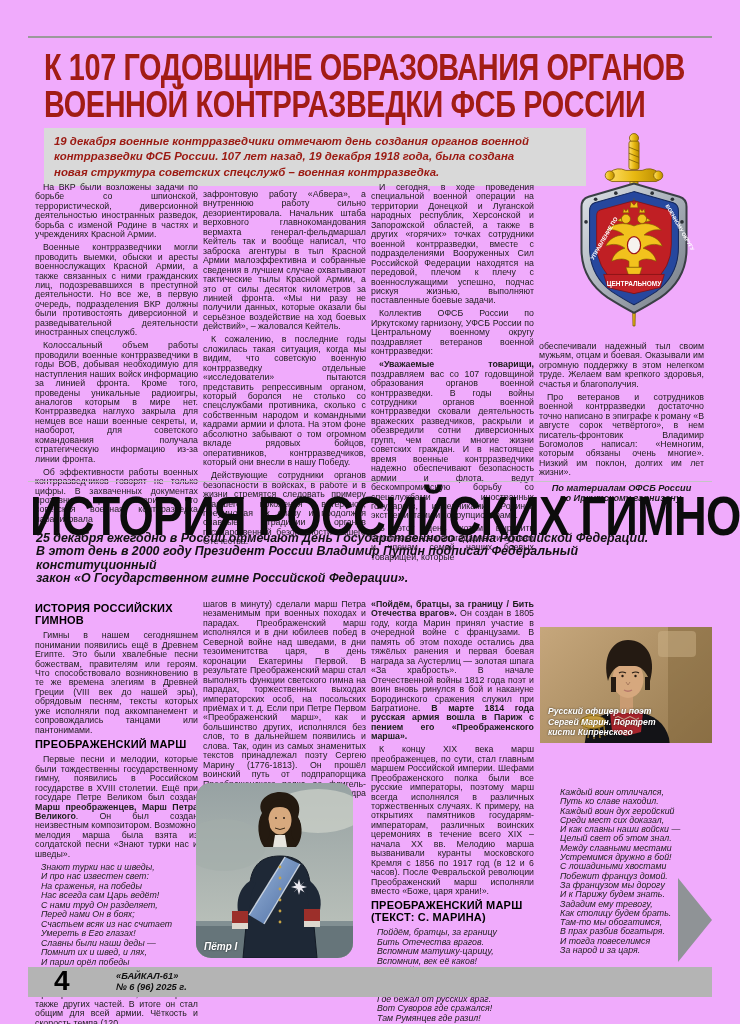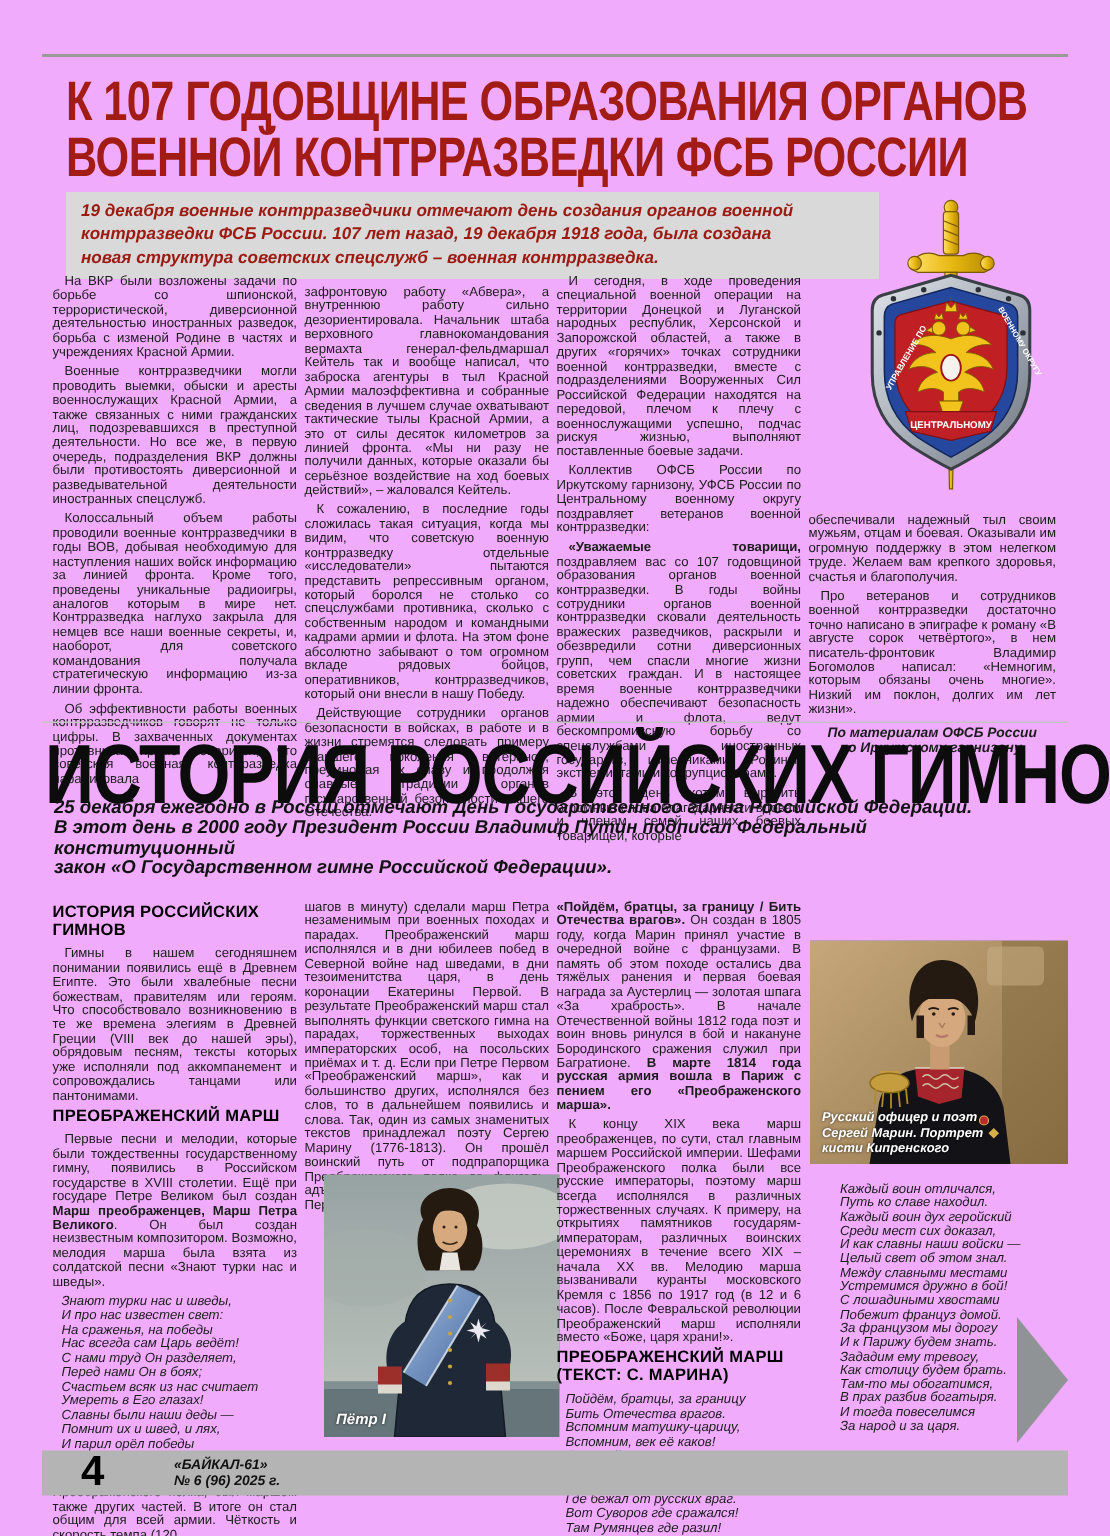--- a/index.html
+++ b/index.html
@@ -185,21 +185,21 @@
 Помнит их и швед, и лях,
 И парил орёл победы
 На Полтавских на полях!</p>
     <p>«Петровский марш», кроме Преображенского полка, был маршем также других частей. В итоге он стал общим для всей армии. Чёткость и скорость темпа (120</p>
   </div>
 
   <div class="col" style="left:203px;top:600px;">
     <p style="text-indent:0;">шагов в минуту) сделали марш Петра незаменимым при военных походах и парадах. Преображенский марш исполнялся и в дни юбилеев побед в Северной войне над шведами, в дни тезоименитства царя, в день коронации Екатерины Первой. В результате Преображенский марш стал выполнять функции светского гимна на парадах, торжественных выходах императорских особ, на посольских приёмах и т. д. Если при Петре Первом «Преображенский марш», как и большинство других, исполнялся без слов, то в дальнейшем появились и слова. Так, один из самых знаменитых текстов принадлежал поэту Сергею Марину (1776-1813). Он прошёл воинский путь от подпрапорщика Преображенского полка до флигель-адъютанта государя Александра Первого. Марш со словами</p>
   </div>
 
-  <div class="photo" style="left:216px;top:783px;width:157px;height:175px;">
+  <div class="photo" style="left:196px;top:783px;width:157px;height:175px;border-radius:15px;">
     <svg width="157" height="175" viewBox="0 0 157 175">
       <defs>
         <linearGradient id="sky" x1="0" y1="0" x2="0" y2="1">
           <stop offset="0" stop-color="#97a2a3"></stop>
             <stop offset="1" stop-color="#c0c6be"></stop>
         </linearGradient>
         <linearGradient id="sash" x1="0" y1="0" x2="1" y2="1">
           <stop offset="0" stop-color="#9db9dd"></stop>
             <stop offset="1" stop-color="#49699f"></stop>
         </linearGradient>
@@ -256,21 +256,21 @@
 Вспомним матушку-царицу,
 Вспомним, век её каков!
 Славный век Екатерины
 Нам напомнит каждый шаг,
 Те поля, леса, долины,
 Где бежал от русских враг.
 Вот Суворов где сражался!
 Там Румянцев где разил!</p>
   </div>
 
-  <div class="photo" style="left:540px;top:627px;width:172px;height:149px;">
+  <div class="photo" style="left:540px;top:627px;width:172px;height:116px;">
     <svg width="172" height="160" viewBox="0 0 172 160">
       <defs>
         <linearGradient id="sepia" x1="0" y1="0" x2="1" y2="1">
           <stop offset="0" stop-color="#c6a77c"></stop>
             <stop offset="1" stop-color="#8f7348"></stop>
         </linearGradient>
       </defs>
       <rect width="172" height="160" fill="url(#sepia)"></rect>
       <rect x="128" width="44" height="160" fill="#7c6137" opacity="0.45"></rect>
       <rect x="118" y="4" width="38" height="26" rx="4" fill="#cbb287" opacity="0.5"></rect>

